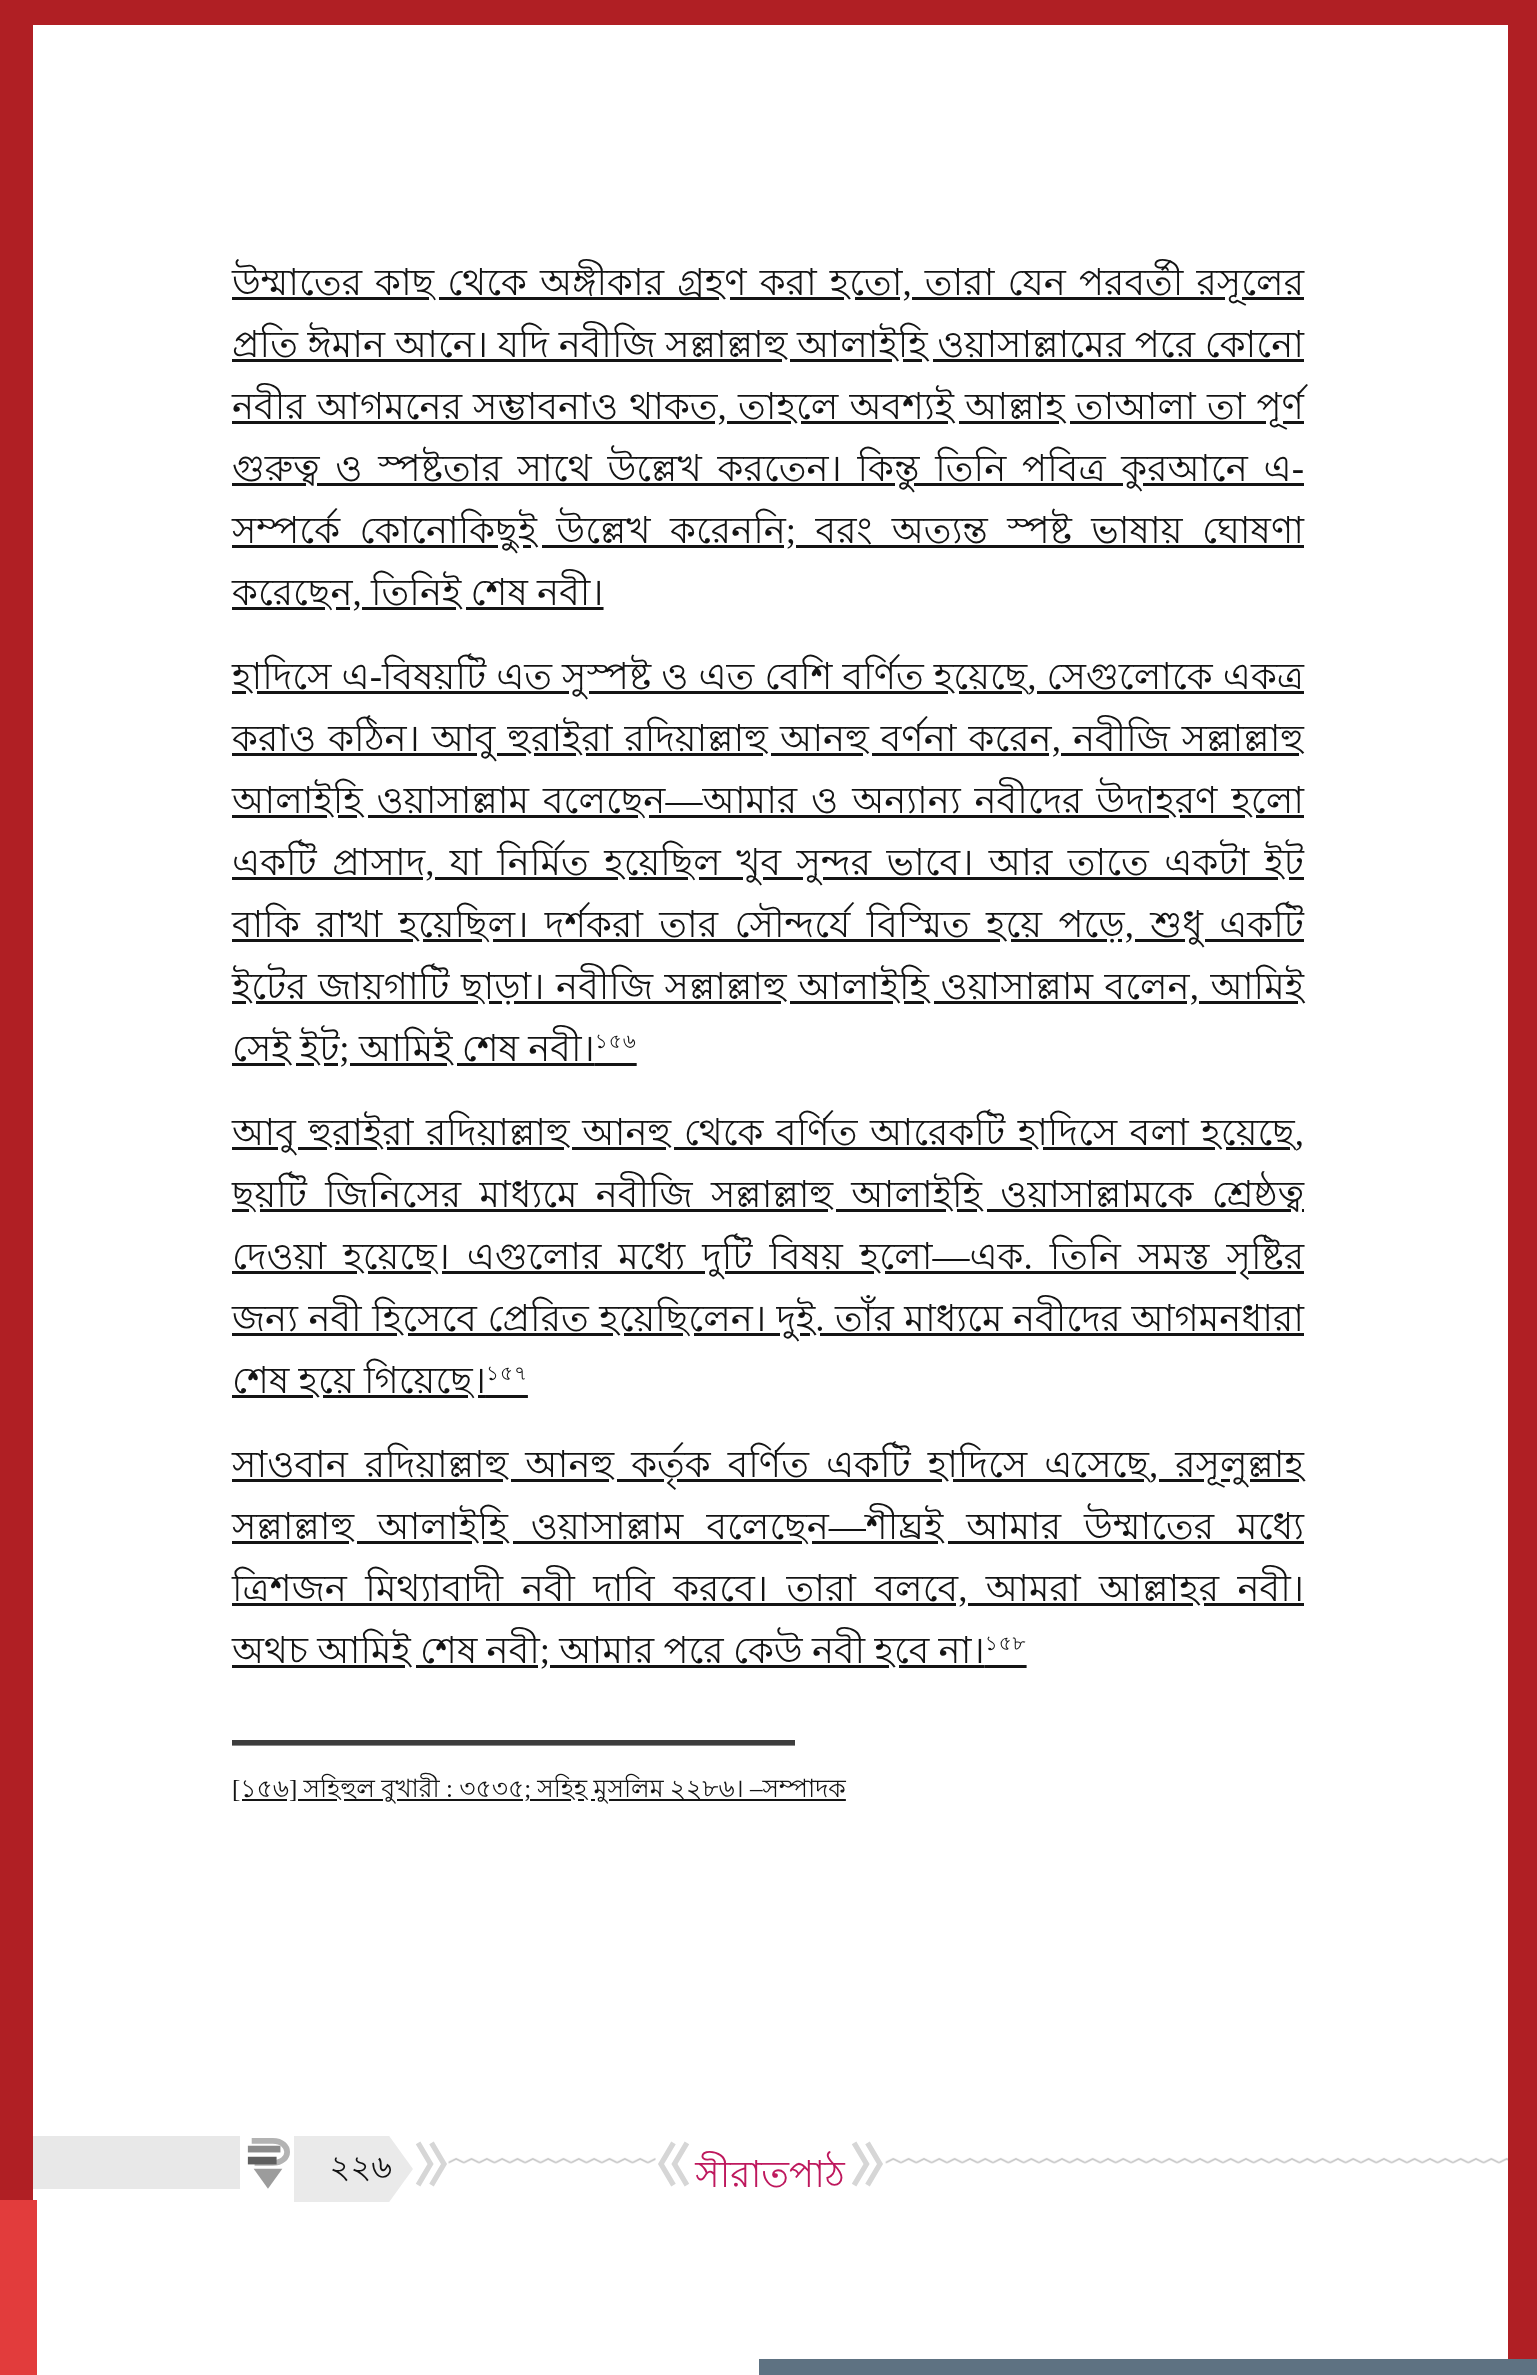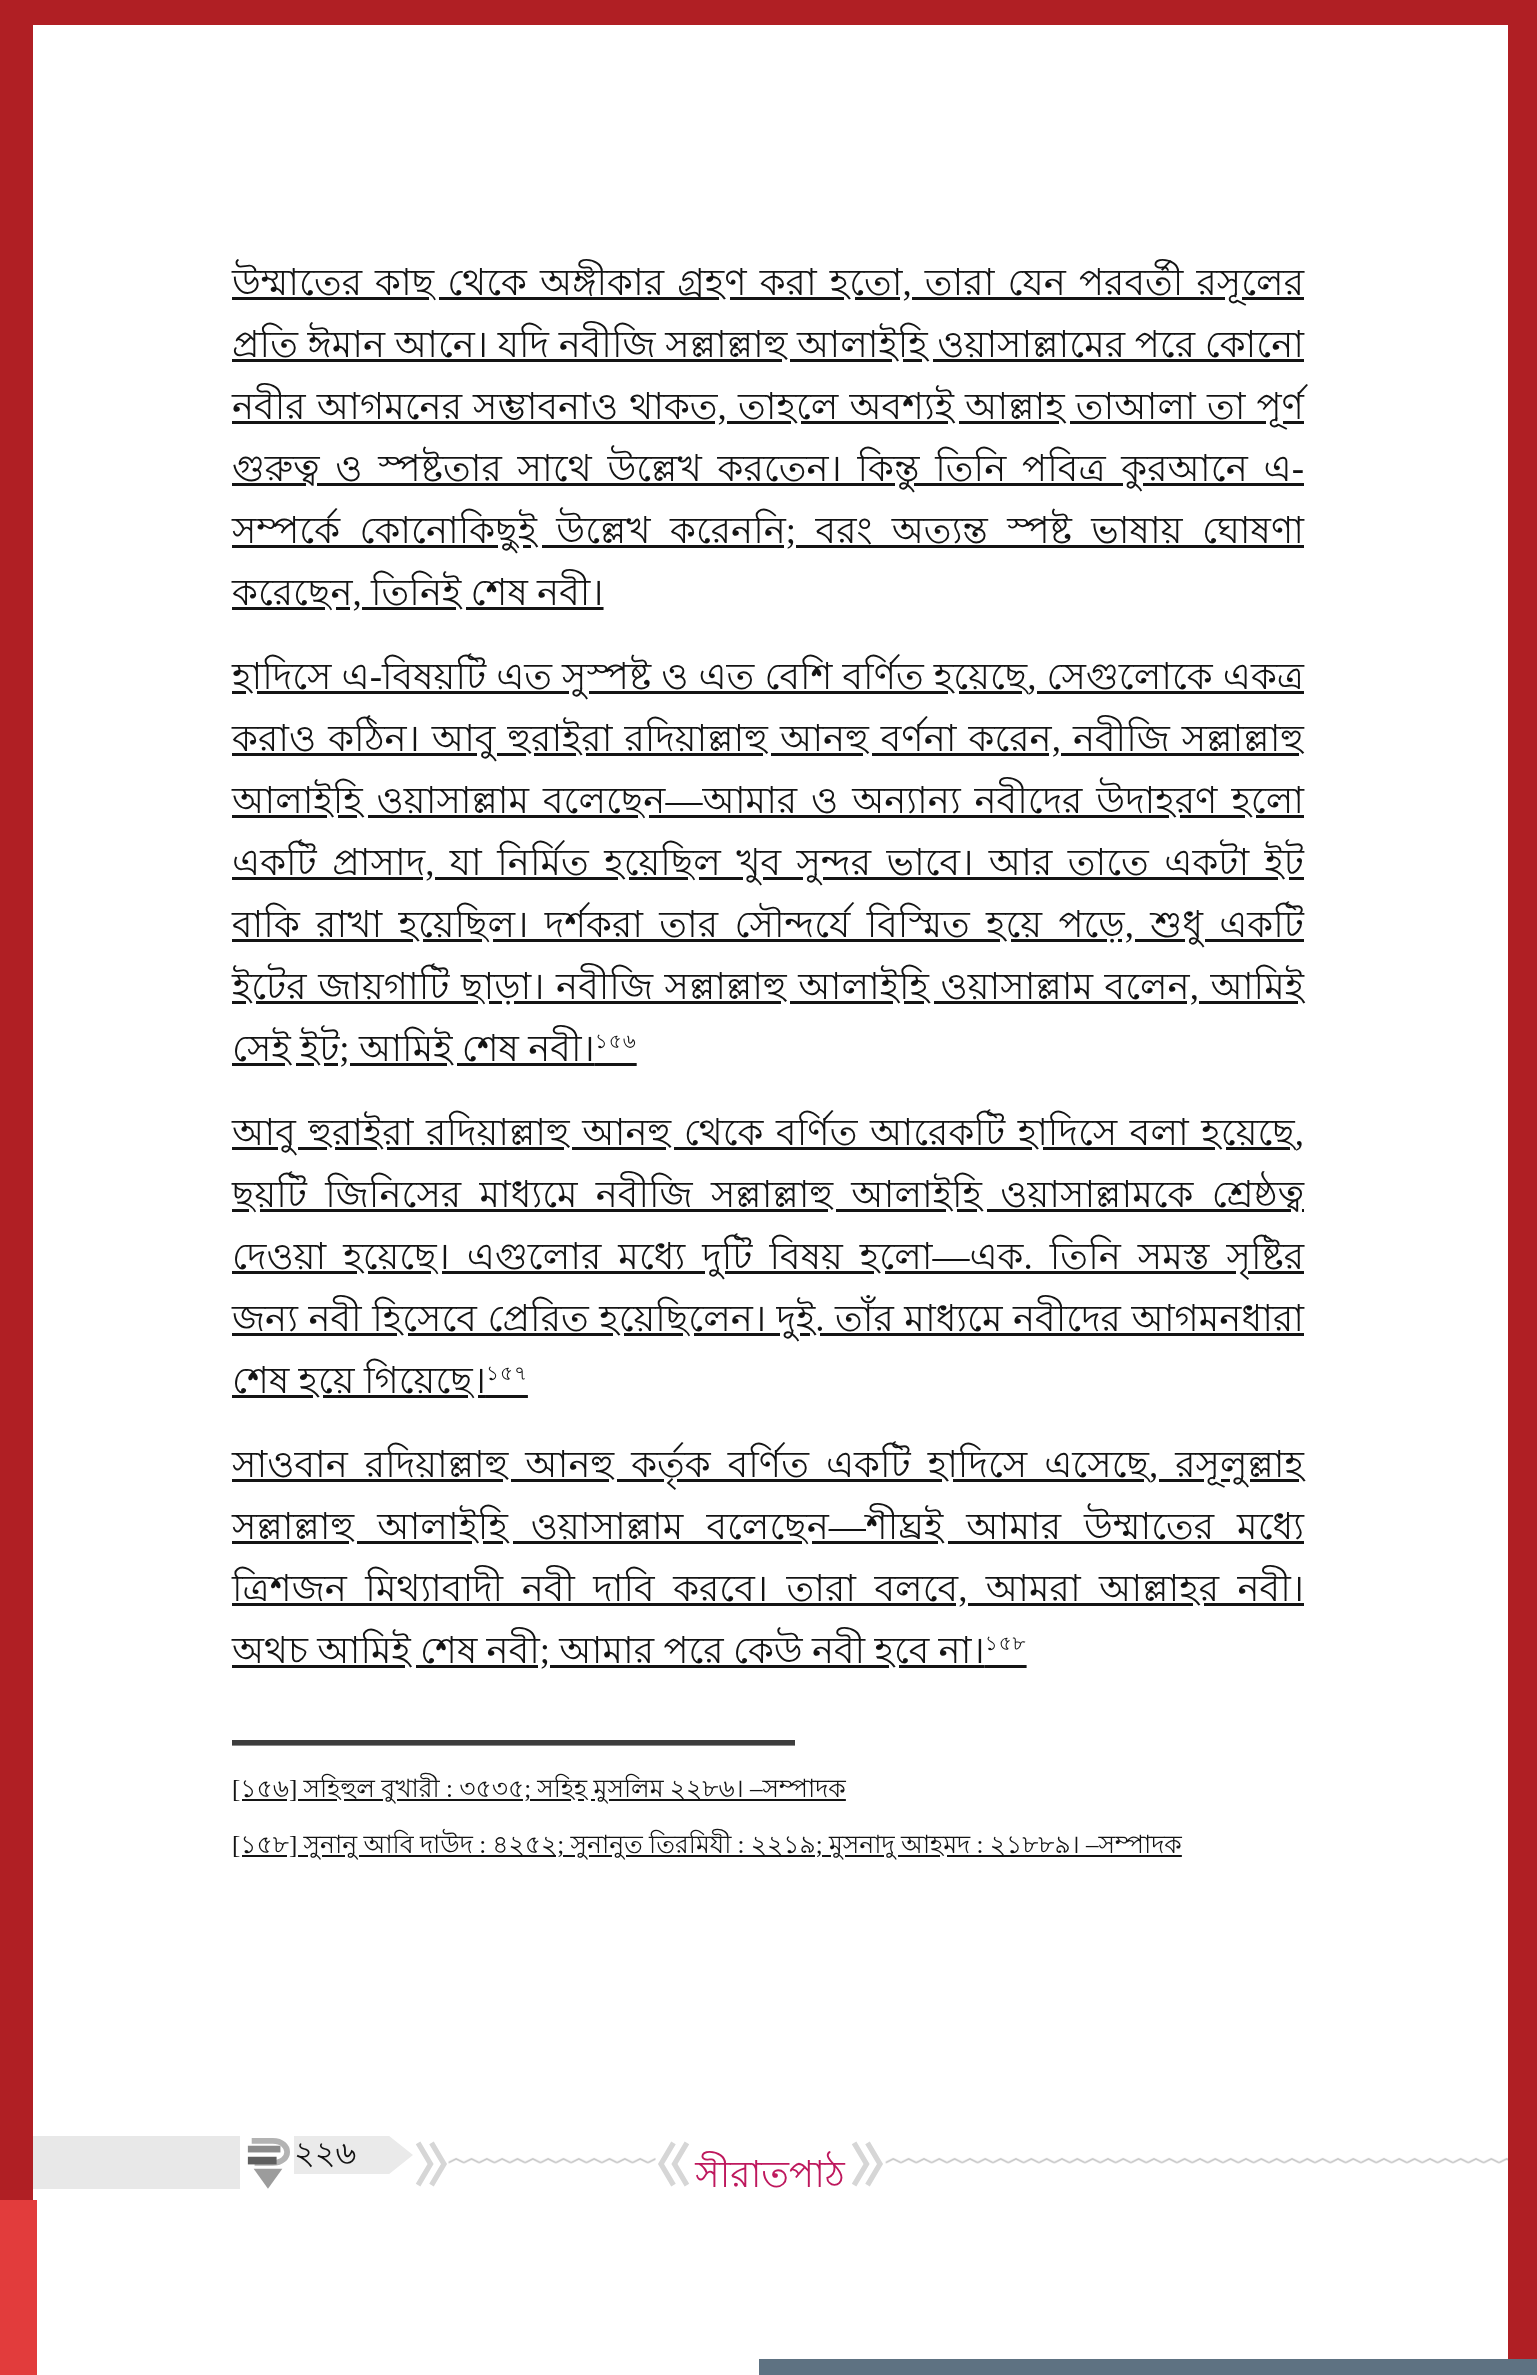--- a/index.html
+++ b/index.html
@@ -44,24 +44,24 @@
     border-bottom:1px solid #8a8a8a;box-sizing:border-box;
   }
   .footnotes{margin-top:15.4px;font-size:25px;line-height:56px;text-align:left;}
   .footnotes p{margin:0;}
 
   
   .footer{position:absolute;left:0;top:2134px;width:1537px;height:60px;z-index:10;}
   .footer-bar{position:absolute;left:0;top:1.9px;width:240px;height:53px;background:var(--footer-bar-gray);}
   .pen-icon{position:absolute;left:245px;top:1.9px;}
   .page-badge{
-    position:absolute;left:294px;top:1.9px;width:119px;height:38px;
+    position:absolute;left:294px;top:1.9px;width:119px;height:66px;
     background:var(--badge-gray);
     clip-path:polygon(0 0,80% 0,100% 50%,80% 100%,0 100%);
-    display:flex;align-items:center;justify-content:flex-start;
+    display:flex;align-items:center;justify-content:flex-end;
     padding-right:21px;box-sizing:border-box;
   }
   .page-number{font-size:32px;color:#111;}
   .chev{position:absolute;top:5.8px;}
   .chev-1{left:415px;}
   .chev-left{left:657px;}
   .chev-2{left:851px;}
   .wave{position:absolute;top:21px;height:11.5px;}
   .wave-left{left:448px;width:208px;}
   .wave-right{left:885px;width:652px;}
@@ -76,21 +76,20 @@
 <main class="content">
   <p class="body-para"><span>উম্মাতের কাছ থেকে অঙ্গীকার গ্রহণ করা হতো, তারা যেন পরবর্তী রসূলের প্রতি ঈমান আনে। যদি নবীজি সল্লাল্লাহু আলাইহি ওয়াসাল্লামের পরে কোনো নবীর আগমনের সম্ভাবনাও থাকত, তাহলে অবশ্যই আল্লাহ তাআলা তা পূর্ণ গুরুত্ব ও স্পষ্টতার সাথে উল্লেখ করতেন। কিন্তু তিনি পবিত্র কুরআনে এ-সম্পর্কে কোনোকিছুই উল্লেখ করেননি; বরং অত্যন্ত স্পষ্ট ভাষায় ঘোষণা করেছেন, তিনিই শেষ নবী।</span></p>
   <p class="body-para"><span>হাদিসে এ-বিষয়টি এত সুস্পষ্ট ও এত বেশি বর্ণিত হয়েছে, সেগুলোকে একত্র করাও কঠিন। আবু হুরাইরা রদিয়াল্লাহু আনহু বর্ণনা করেন, নবীজি সল্লাল্লাহু আলাইহি ওয়াসাল্লাম বলেছেন—আমার ও অন্যান্য নবীদের উদাহরণ হলো একটি প্রাসাদ, যা নির্মিত হয়েছিল খুব সুন্দর ভাবে। আর তাতে একটা ইট বাকি রাখা হয়েছিল। দর্শকরা তার সৌন্দর্যে বিস্মিত হয়ে পড়ে, শুধু একটি ইটের জায়গাটি ছাড়া। নবীজি সল্লাল্লাহু আলাইহি ওয়াসাল্লাম বলেন, আমিই সেই ইট; আমিই শেষ নবী।</span><sup class="fn-ref">১৫৬</sup></p>
   <p class="body-para"><span>আবু হুরাইরা রদিয়াল্লাহু আনহু থেকে বর্ণিত আরেকটি হাদিসে বলা হয়েছে, ছয়টি জিনিসের মাধ্যমে নবীজি সল্লাল্লাহু আলাইহি ওয়াসাল্লামকে শ্রেষ্ঠত্ব দেওয়া হয়েছে। এগুলোর মধ্যে দুটি বিষয় হলো—এক. তিনি সমস্ত সৃষ্টির জন্য নবী হিসেবে প্রেরিত হয়েছিলেন। দুই. তাঁর মাধ্যমে নবীদের আগমনধারা শেষ হয়ে গিয়েছে।</span><sup class="fn-ref">১৫৭</sup></p>
   <p class="body-para"><span>সাওবান রদিয়াল্লাহু আনহু কর্তৃক বর্ণিত একটি হাদিসে এসেছে, রসূলুল্লাহ সল্লাল্লাহু আলাইহি ওয়াসাল্লাম বলেছেন—শীঘ্রই আমার উম্মাতের মধ্যে ত্রিশজন মিথ্যাবাদী নবী দাবি করবে। তারা বলবে, আমরা আল্লাহর নবী। অথচ আমিই শেষ নবী; আমার পরে কেউ নবী হবে না।</span><sup class="fn-ref">১৫৮</sup></p>
 
   <div class="fn-rule"></div>
 
   <div class="footnotes">
     <p>[১৫৬] সহিহুল বুখারী : ৩৫৩৫; সহিহ মুসলিম ২২৮৬। –সম্পাদক</p>
-    <p>[১৫৮] সুনানু আবি দাউদ : ৪২৫২; সুনানুত তিরমিযী : ২২১৯; মুসনাদু আহমদ : ২১৮৮৯। –সম্পাদক</p>
   </div>
 </main>
 
 <div class="footer">
   <div class="footer-bar"></div>
 
   <svg class="pen-icon" width="45" height="53" viewBox="0 0 47 55" aria-hidden="true">
     <path d="M7 5 H29 C39 5 44 11 44 16.5 C44 22 39 28 29 28 H10" fill="none" stroke="#b3b3b3" stroke-width="6"></path>
     <rect x="3" y="10" width="34" height="7" fill="#8b8b8b"></rect>
     <rect x="3" y="21.5" width="30" height="8" fill="#5f5f5f"></rect>

